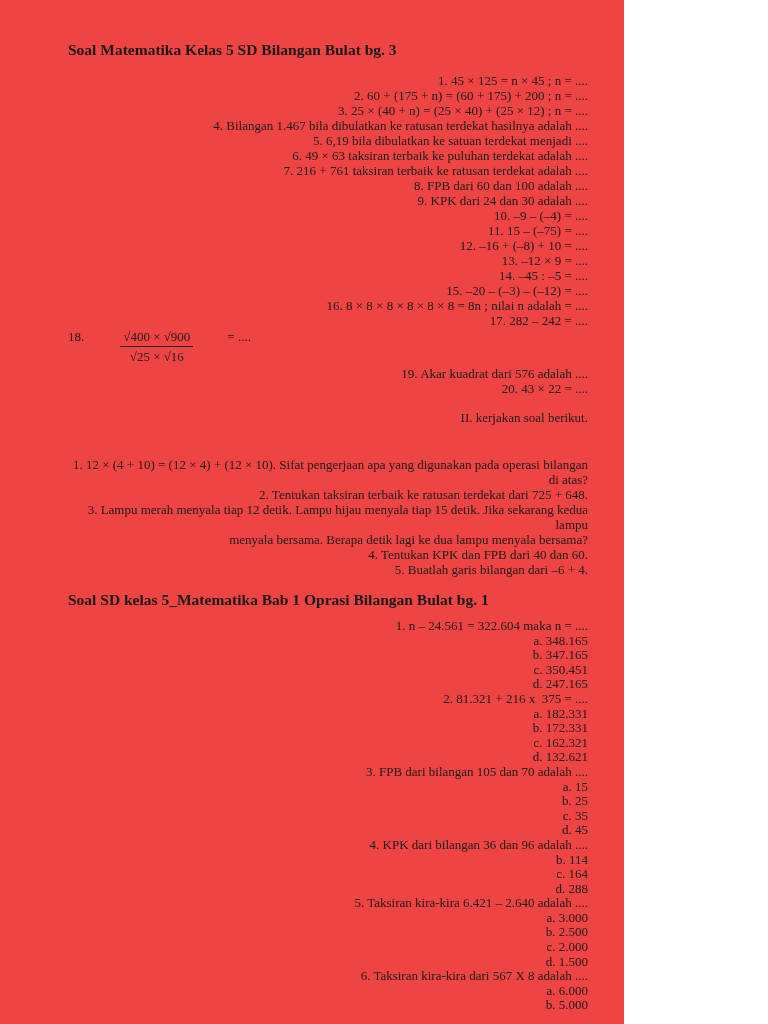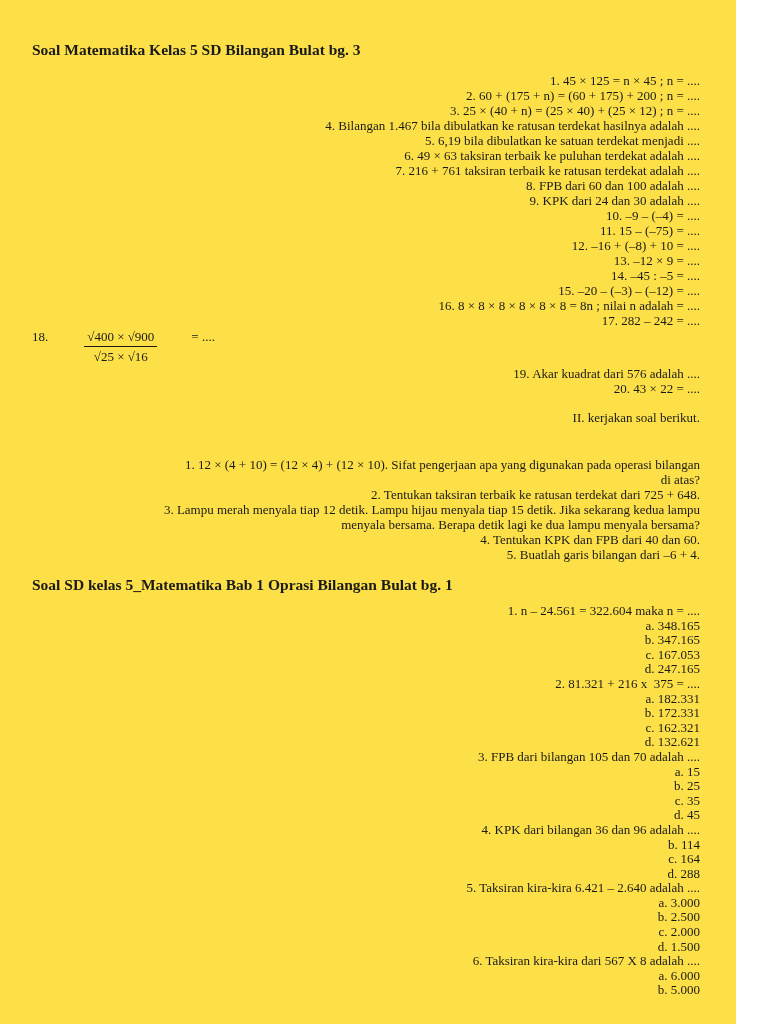--- a/index.html
+++ b/index.html
@@ -2,26 +2,26 @@
 <html><head>
 <meta charset="utf-8">
 <style>
   html, body {
     margin: 0;
     padding: 0;
     background: #ffffff;
   }
   .page {
     position: relative;
-    width: 736px;
+    width: 624px;
     height: 1024px;
     box-sizing: border-box;
-    background: #fde047;
+    background: #ef4444;
     color: #1a1a1a;
-    padding: 41px 36px 0 32px;
+    padding: 41px 36px 0 68px;
     font-family: "Liberation Serif", "DejaVu Serif", serif;
     font-size: 13px;
     line-height: 15px;
     overflow: hidden;
   }
   .doc-title {
     font-size: 15.5px;
     font-weight: bold;
     line-height: 17px;
     margin: 0 0 15px 0;
@@ -117,21 +117,21 @@
     </div>
   </div>
 
   <div class="part3">
     <div class="doc-title title2">Soal SD kelas 5_Matematika Bab 1 Oprasi Bilangan Bulat bg. 1</div>
 
     <div>
       <div class="line">1. n – 24.561 = 322.604 maka n = ....</div>
       <div class="line opt">a. 348.165</div>
       <div class="line opt">b. 347.165</div>
-      <div class="line opt">c. 167.053</div>
+      <div class="line opt">c. 350.451</div>
       <div class="line opt">d. 247.165</div>
     </div>
 
     <div>
       <div class="line">2. 81.321 + 216 x  375 = ....</div>
       <div class="line opt">a. 182.331</div>
       <div class="line opt">b. 172.331</div>
       <div class="line opt">c. 162.321</div>
       <div class="line opt">d. 132.621</div>
     </div>

